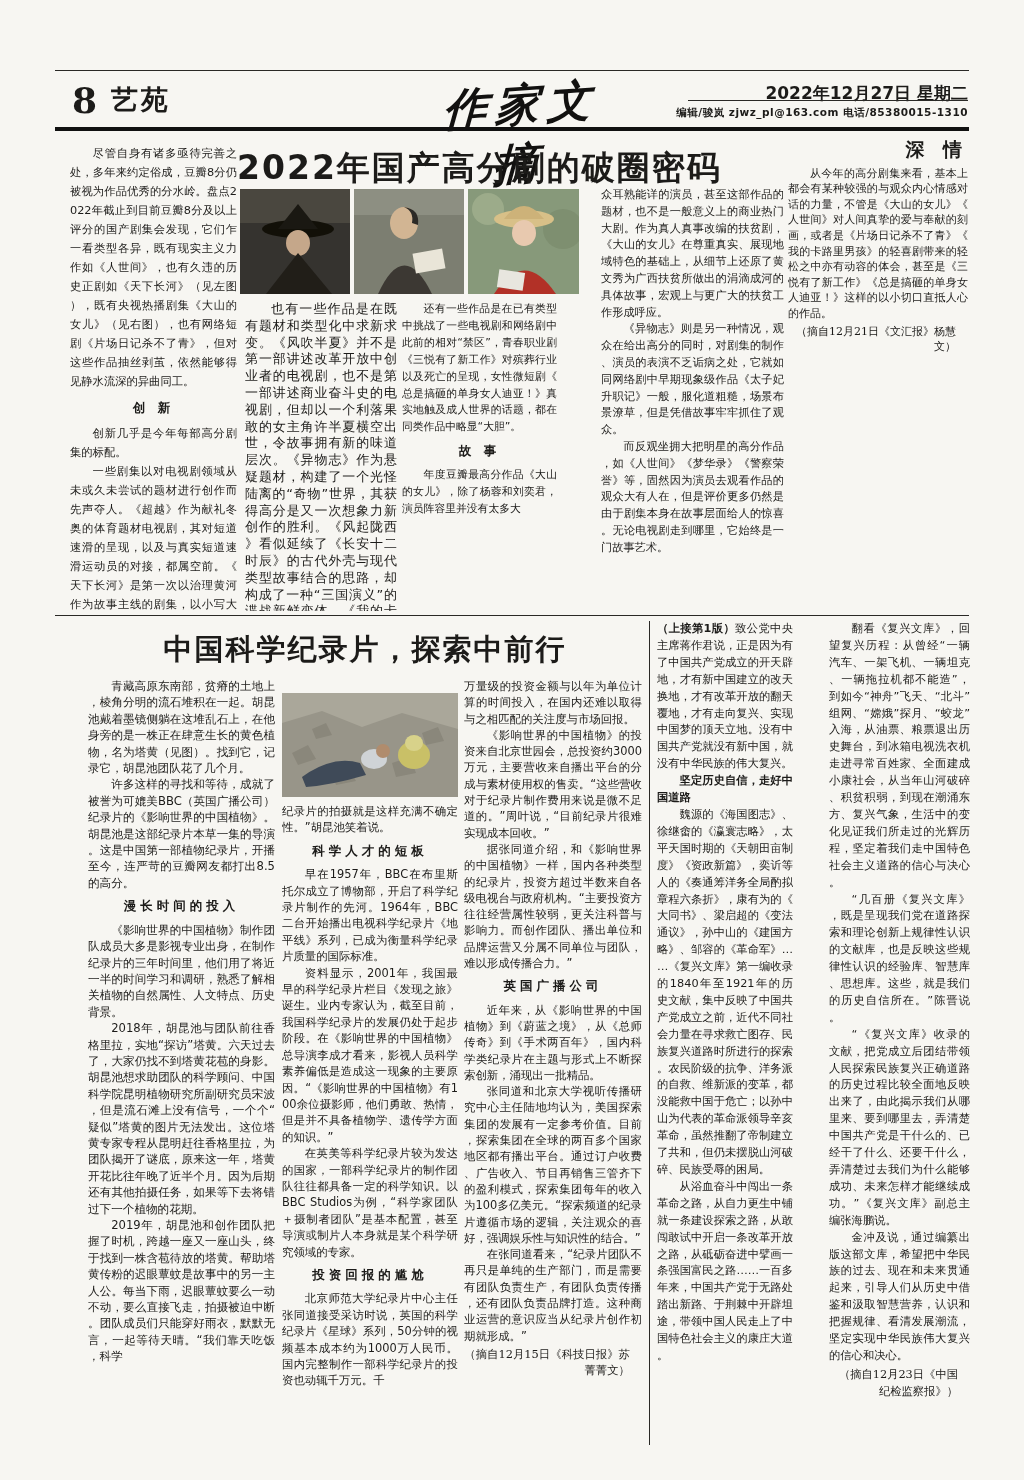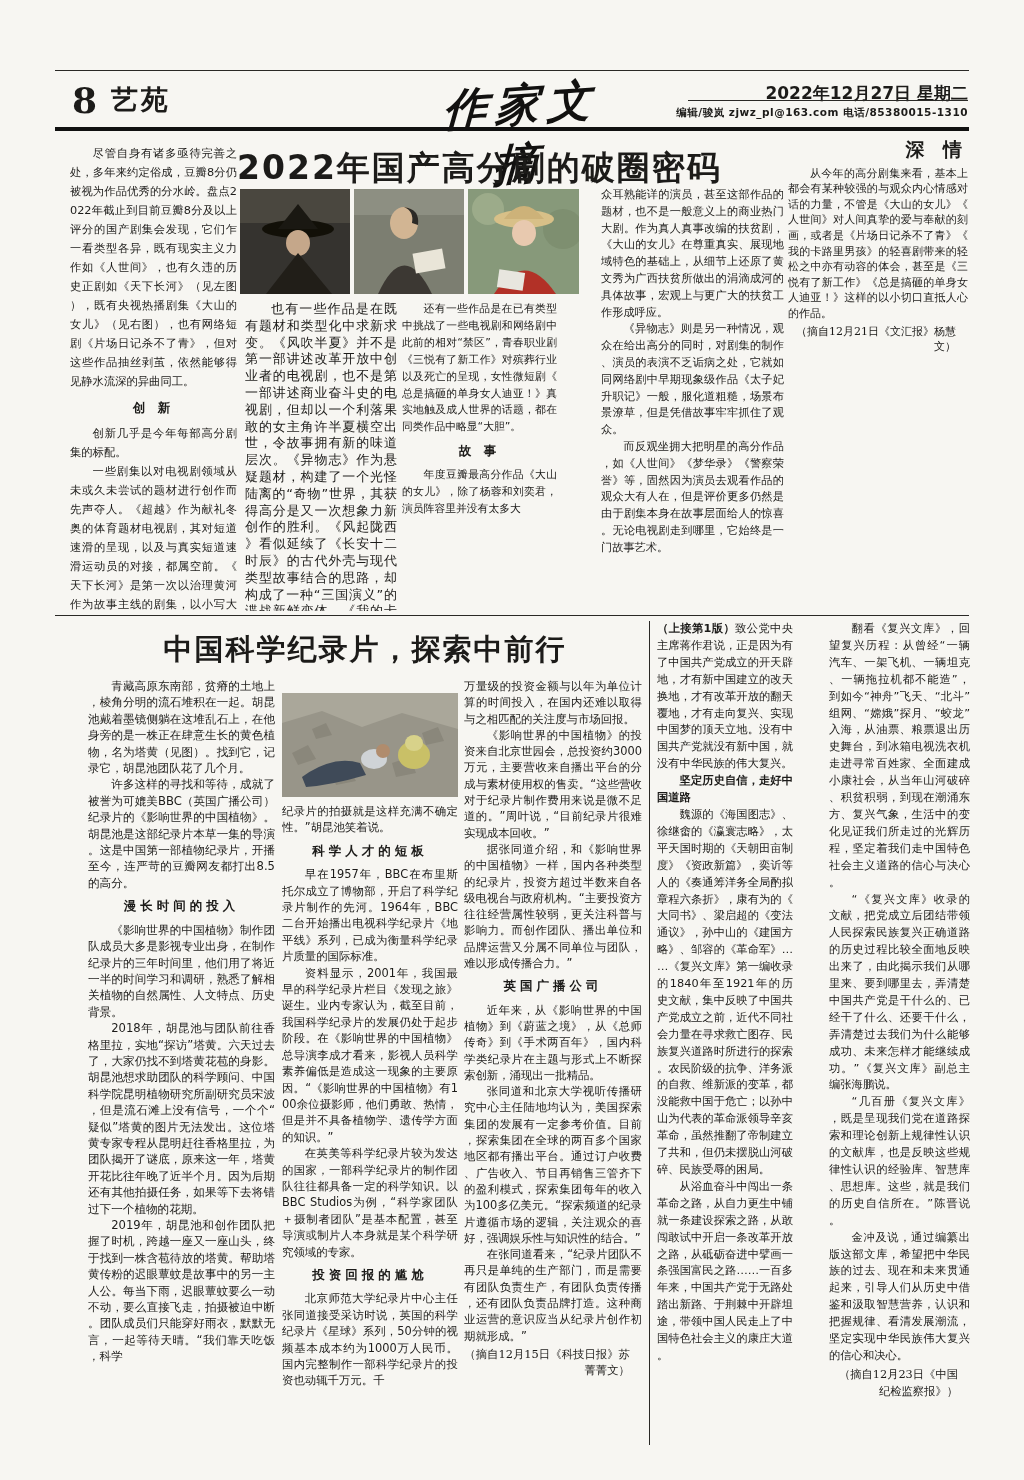--- a/index.html
+++ b/index.html
@@ -187,17 +187,17 @@
 
 <div class="col fx-colA">
   <p class="frag"><b>（上接第1版）</b><span>致公党中央主席蒋作君说，正是因为有了中国共产党成立的开天辟地，才有新中国建立的改天换地，才有改革开放的翻天覆地，才有走向复兴、实现中国梦的顶天立地。没有中国共产党就没有新中国，就没有中华民族的伟大复兴。</span></p>
   <p class="p boldp">坚定历史自信，走好中国道路</p>
   <p class="p">魏源的《海国图志》、徐继畬的《瀛寰志略》，太平天国时期的《天朝田亩制度》《资政新篇》，奕䜣等人的《奏通筹洋务全局酌拟章程六条折》，康有为的《大同书》、梁启超的《变法通议》，孙中山的《建国方略》、邹容的《革命军》……《复兴文库》第一编收录的1840年至1921年的历史文献，集中反映了中国共产党成立之前，近代不同社会力量在寻求救亡图存、民族复兴道路时所进行的探索。农民阶级的抗争、洋务派的自救、维新派的变革，都没能救中国于危亡；以孙中山为代表的革命派领导辛亥革命，虽然推翻了帝制建立了共和，但仍未摆脱山河破碎、民族受辱的困局。</p>
   <p class="p">从浴血奋斗中闯出一条革命之路，从自力更生中铺就一条建设探索之路，从敢闯敢试中开启一条改革开放之路，从砥砺奋进中擘画一条强国富民之路……一百多年来，中国共产党于无路处踏出新路、于荆棘中开辟坦途，带领中国人民走上了中国特色社会主义的康庄大道。</p>
 </div>
 
 <div class="col fx-colB">
   <p class="p">翻看《复兴文库》，回望复兴历程：从曾经“一辆汽车、一架飞机、一辆坦克、一辆拖拉机都不能造”，到如今“神舟”飞天、“北斗”组网、“嫦娥”探月、“蛟龙”入海，从油票、粮票退出历史舞台，到冰箱电视洗衣机走进寻常百姓家、全面建成小康社会，从当年山河破碎、积贫积弱，到现在潮涌东方、复兴气象，生活中的变化见证我们所走过的光辉历程，坚定着我们走中国特色社会主义道路的信心与决心。</p>
+  <p class="p">“几百册《复兴文库》，既是呈现我们党在道路探索和理论创新上规律性认识的文献库，也是反映这些规律性认识的经验库、智慧库、思想库。这些，就是我们的历史自信所在。”陈晋说。</p>
   <p class="p">“《复兴文库》收录的文献，把党成立后团结带领人民探索民族复兴正确道路的历史过程比较全面地反映出来了，由此揭示我们从哪里来、要到哪里去，弄清楚中国共产党是干什么的、已经干了什么、还要干什么，弄清楚过去我们为什么能够成功、未来怎样才能继续成功。”《复兴文库》副总主编张海鹏说。</p>
-  <p class="p">“几百册《复兴文库》，既是呈现我们党在道路探索和理论创新上规律性认识的文献库，也是反映这些规律性认识的经验库、智慧库、思想库。这些，就是我们的历史自信所在。”陈晋说。</p>
   <p class="p">金冲及说，通过编纂出版这部文库，希望把中华民族的过去、现在和未来贯通起来，引导人们从历史中借鉴和汲取智慧营养，认识和把握规律、看清发展潮流，坚定实现中华民族伟大复兴的信心和决心。</p>
   <p class="byline">（摘自12月23日《中国纪检监察报》）</p>
 </div>
 
 </body></html>

